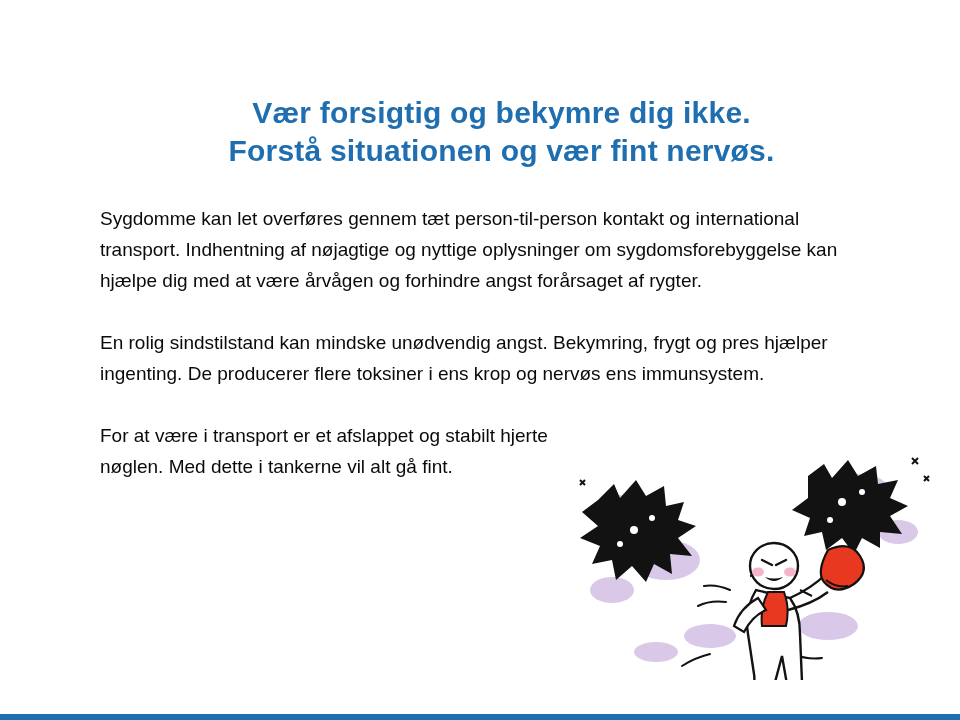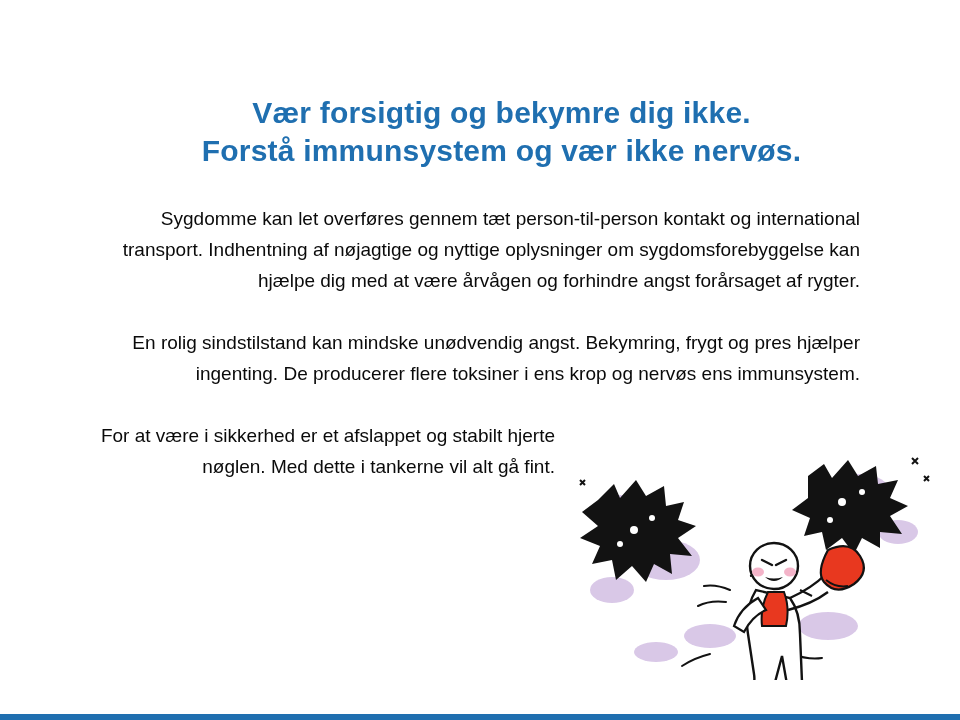--- a/index.html
+++ b/index.html
@@ -39,21 +39,20 @@
     position: absolute;
     left: 100px;
     top: 203px;
     width: 760px;
     color: #0a0a0a;
     font-size: 19px;
     line-height: 31px;
   }
   .para {
     margin: 0 0 31px 0;
-    text-align: right;
   }
   .para:last-child {
     margin-bottom: 0;
   }
   .para.narrow {
     width: 455px;
   }
 
   
   .illustration {
@@ -75,27 +74,27 @@
     background: #1f6fb0;
   }
 </style>
 </head>
 <body>
 
 <div class="slide">
 
   <h1 class="title">
     <span class="line">Vær forsigtig og bekymre dig ikke.</span>
-    <span class="line">Forstå immunsystem og vær ikke nervøs.</span>
+    <span class="line">Forstå situationen og vær fint nervøs.</span>
   </h1>
 
   <div class="body-copy">
     <p class="para">Sygdomme kan let overføres gennem tæt person-til-person kontakt og international transport. Indhentning af nøjagtige og nyttige oplysninger om sygdomsforebyggelse kan hjælpe dig med at være årvågen og forhindre angst forårsaget af rygter.</p>
     <p class="para">En rolig sindstilstand kan mindske unødvendig angst. Bekymring, frygt og pres hjælper ingenting. De producerer flere toksiner i ens krop og nervøs ens immunsystem.</p>
-    <p class="para narrow">For at være i sikkerhed er et afslappet og stabilt hjerte nøglen. Med dette i tankerne vil alt gå fint.</p>
+    <p class="para narrow">For at være i transport er et afslappet og stabilt hjerte nøglen. Med dette i tankerne vil alt gå fint.</p>
   </div>
 
   <div class="illustration">
     <svg width="380" height="240" viewBox="0 0 380 240" xmlns="http://www.w3.org/2000/svg">
 
       <g fill="#cdb6e0" opacity="0.75">
         <ellipse cx="60" cy="72" rx="26" ry="17"></ellipse>
         <ellipse cx="106" cy="120" rx="34" ry="20"></ellipse>
         <ellipse cx="52" cy="150" rx="22" ry="13"></ellipse>
         <ellipse cx="300" cy="52" rx="30" ry="18"></ellipse>

